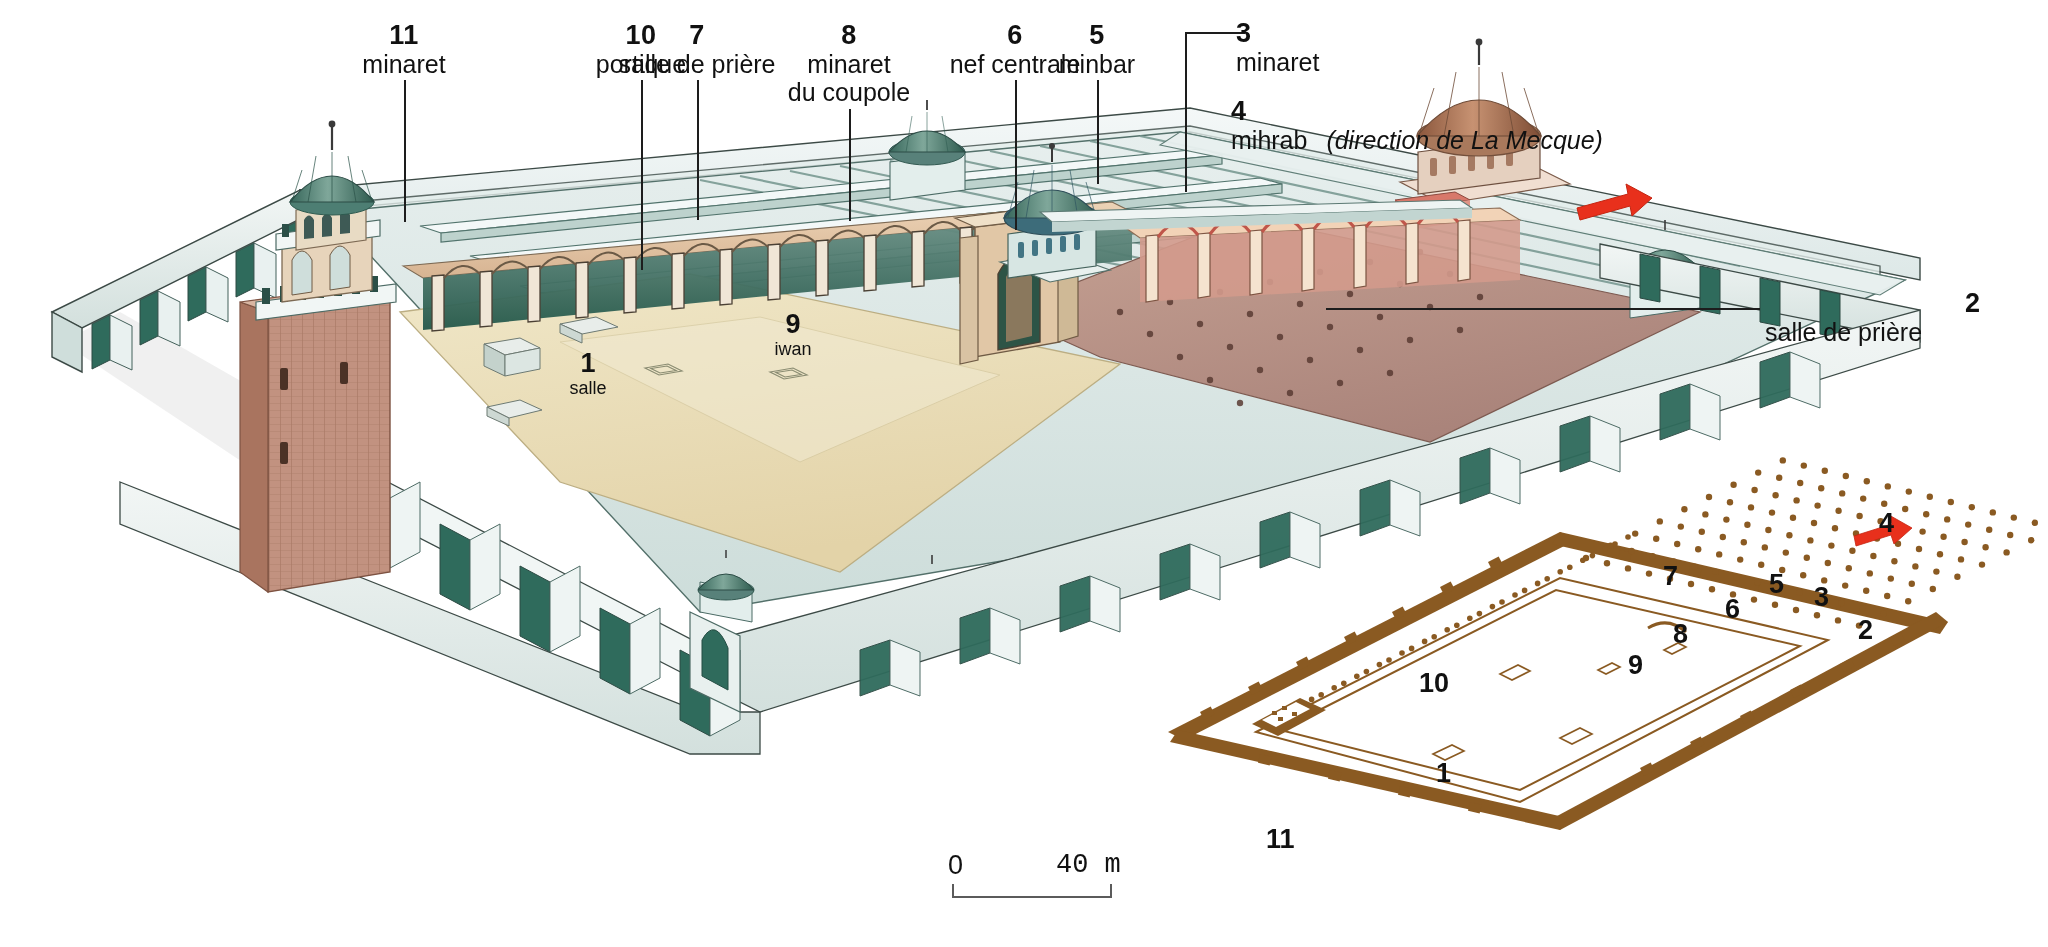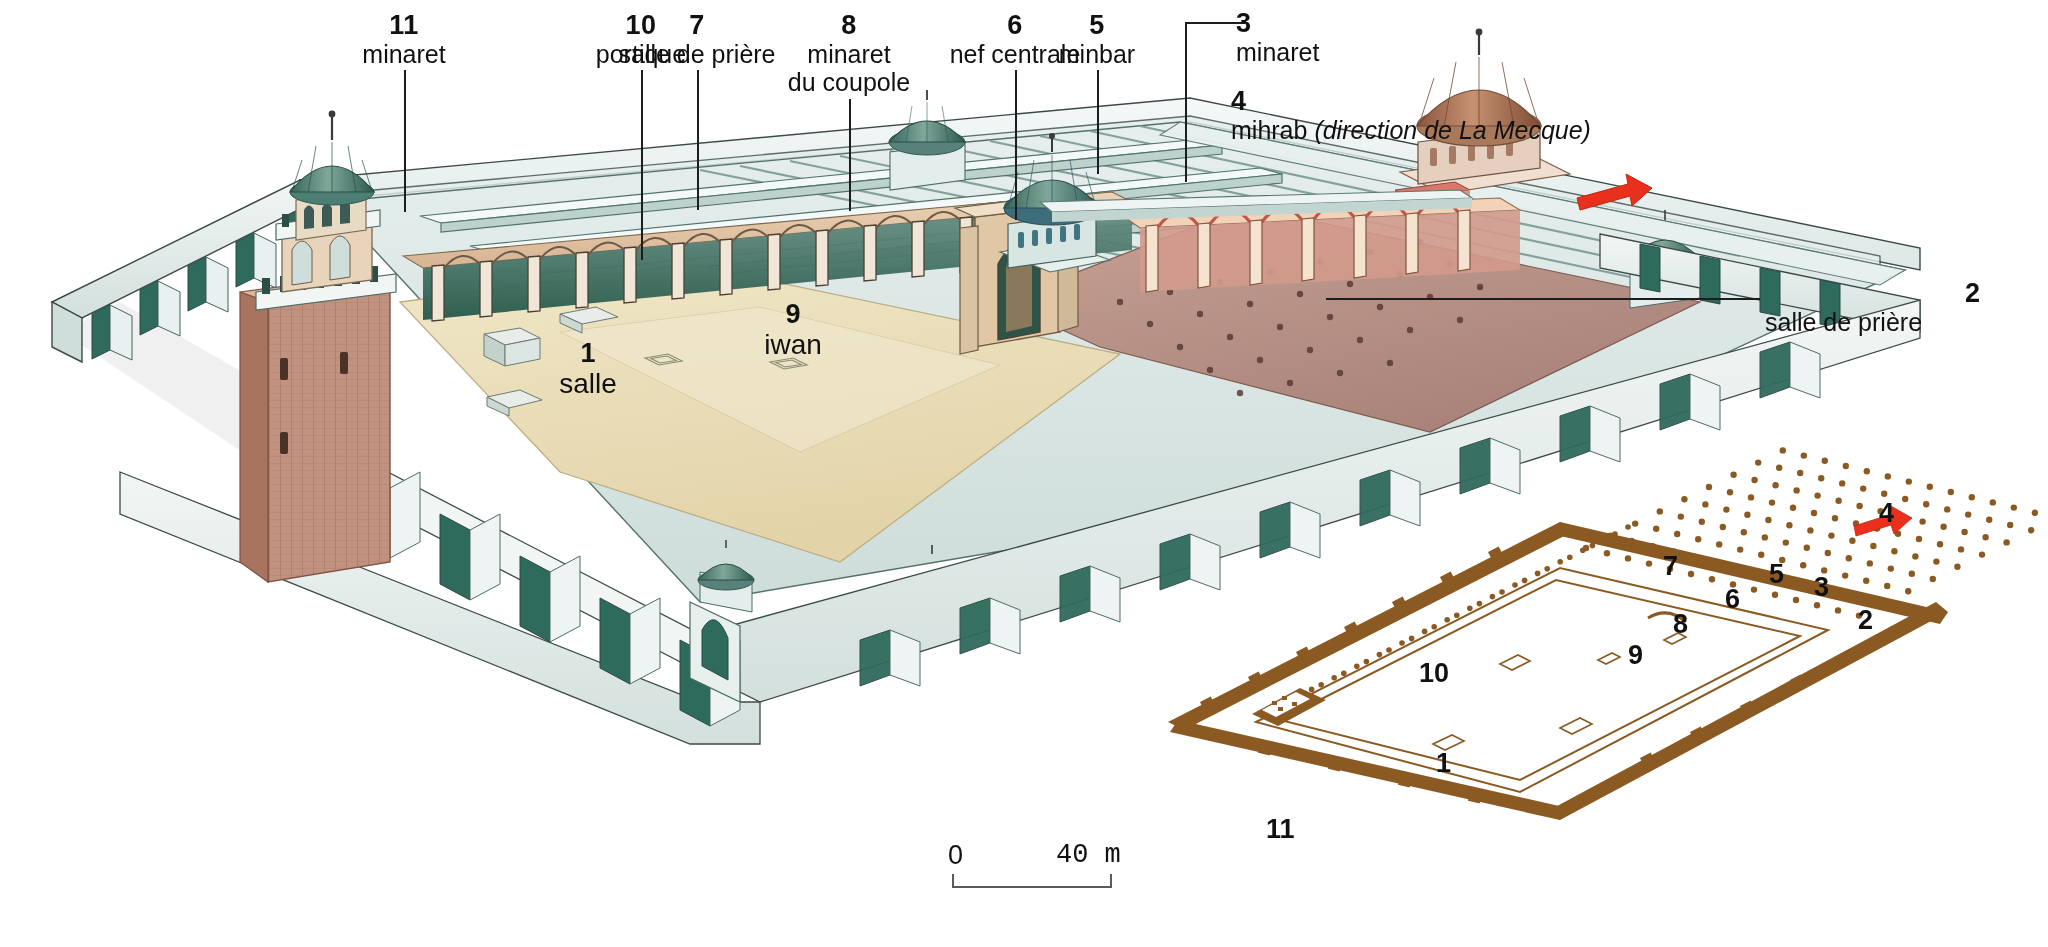--- a/index.html
+++ b/index.html
@@ -4,40 +4,40 @@
 <title>Mosquée — schéma annoté</title>
 <style>
   html,body{margin:0;padding:0;background:#ffffff;}
   body{
     width:2048px;height:947px;
     font-family:"Liberation Sans", sans-serif;
     color:#111;
     position:relative;
     overflow:hidden;
   }
-  #stage{position:absolute;left:0;top:2px;width:2048px;height:813px;}
+  #stage{position:absolute;left:0;top:12px;width:2048px;height:813px;}
 
   
   .label{position:absolute;text-align:center;line-height:1.12;}
   .label .num{
     font-weight:bold;font-size:27px;letter-spacing:.5px;display:block;color:#111;
   }
   .label .txt{font-size:25px;display:block;color:#111;white-space:nowrap;}
   .label.left-al{text-align:left;}
-  .label .txt em{font-style:italic;}
+  .label .txt em{font-style:italic;margin-left:12px;}
 
   
   .leader{position:absolute;background:#1d1d1d;}
   .leader.v{width:1.5px;}
   .leader.h{height:1.5px;}
 
   
   .inner{position:absolute;text-align:center;line-height:1.1;}
   .inner .num{font-weight:bold;font-size:27px;display:block;}
-  .inner .txt{font-size:28px;display:block;}
+  .inner .txt{font-size:18px;display:block;}
 
   
   .pnum{position:absolute;font-weight:bold;font-size:27px;color:#111;line-height:1;}
 
   
   #scalebar{position:absolute;}
   #scalebar .ticks{position:relative;height:16px;}
   #scalebar .bar{position:absolute;left:0;top:12px;height:2px;background:#5b5b5b;width:160px;}
   #scalebar .t{position:absolute;top:0;width:2px;height:14px;background:#5b5b5b;}
   #scalebar .lbl{position:absolute;top:-34px;font-size:27px;color:#111;}

